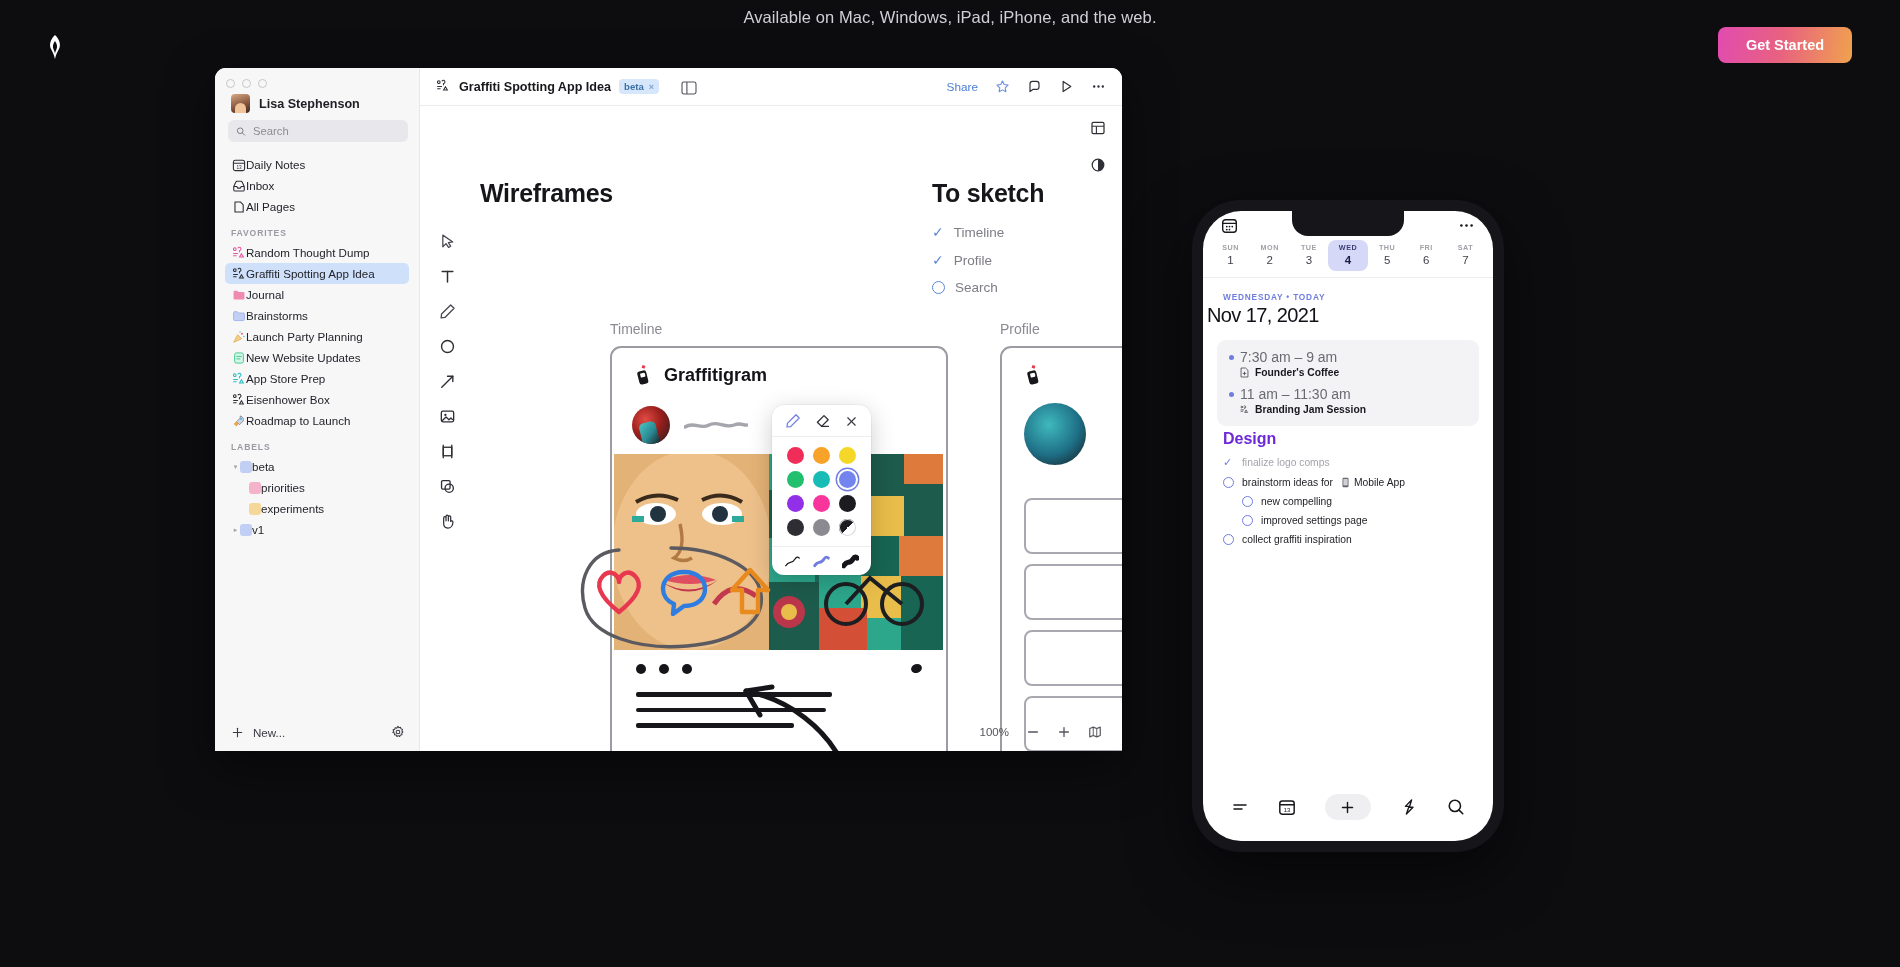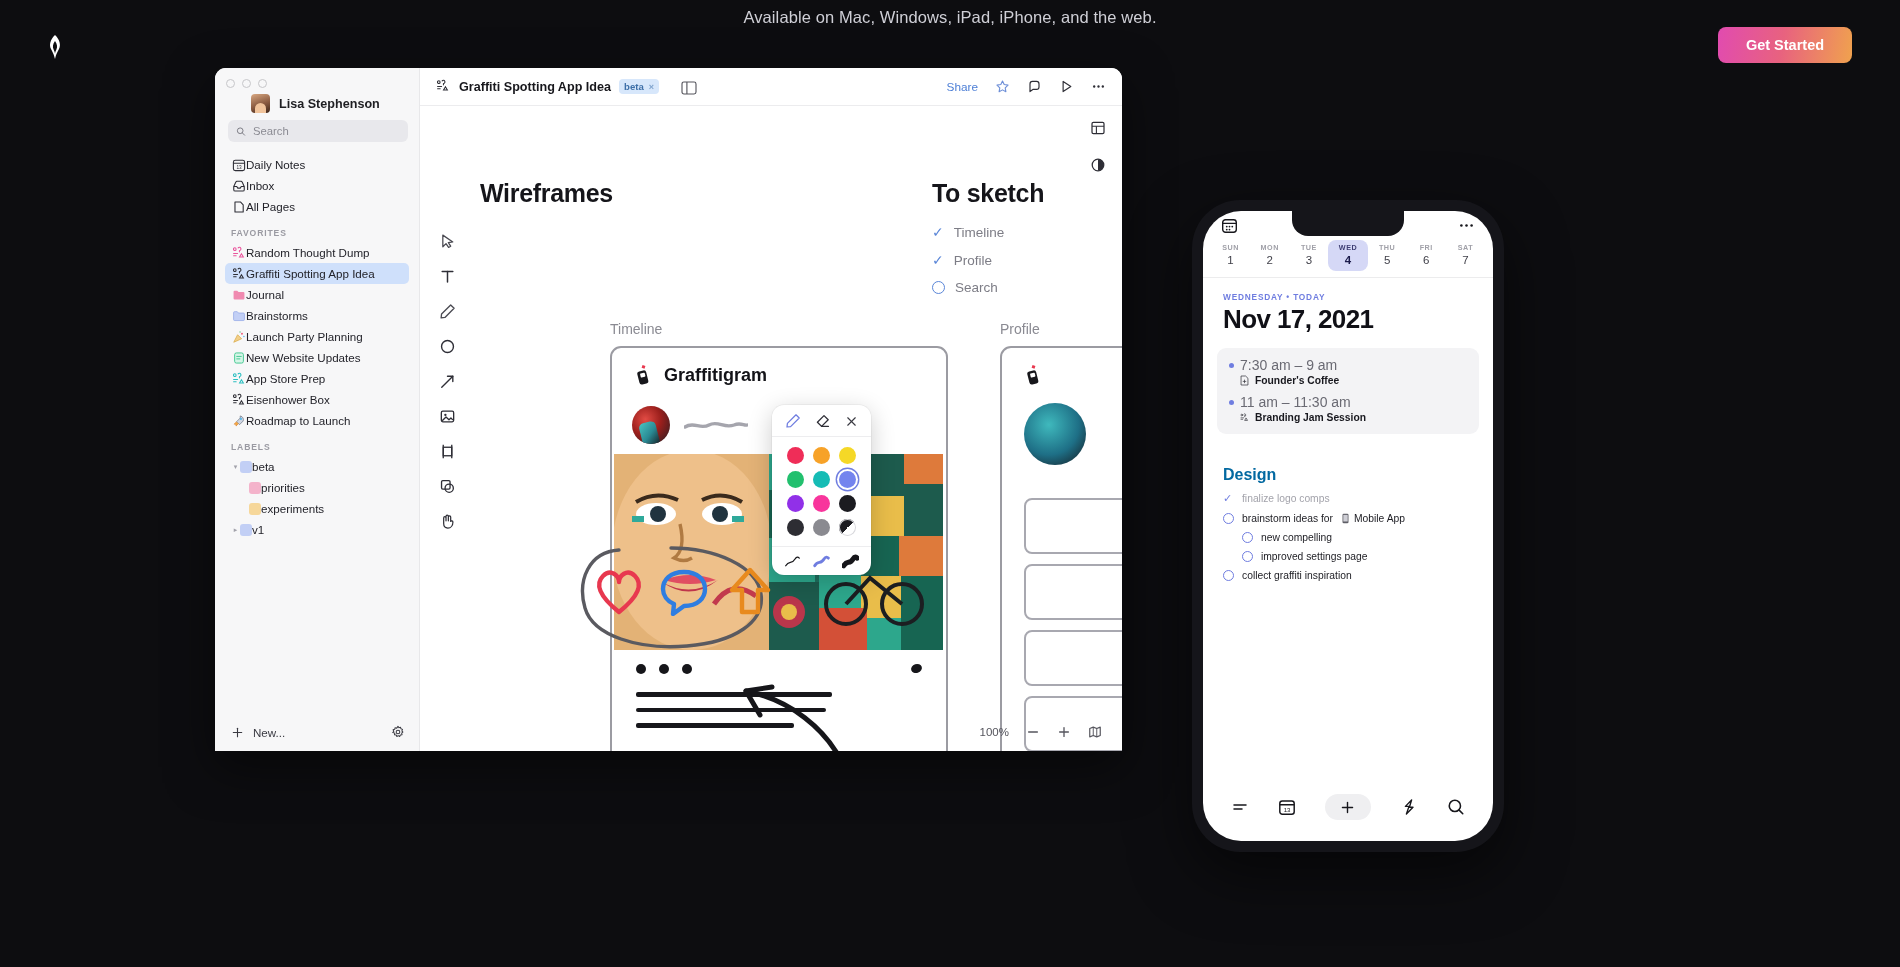--- a/index.html
+++ b/index.html
@@ -42,21 +42,21 @@
   
   .sidebar {
     width: 205px; height: 100%; background: #f7f7f8;
     border-right: 1px solid #e8e8ea;
     position: relative; flex: 0 0 205px;
   }
   .traffic { position: absolute; top: 11px; left: 11px; display: flex; gap: 7px; }
   .dot { width: 9px; height: 9px; border-radius: 50%; border: 1.2px solid #c6c6c9; }
   .user-row {
     position: absolute; top: 26px; left: 16px;
-    display: flex; align-items: center; gap: 9px; margin-left: 20px;
+    display: flex; align-items: center; gap: 9px;
   }
   .avatar {
     width: 19px; height: 19px; border-radius: 4px; overflow: hidden;
     background: linear-gradient(160deg,#d9a882 0%,#8a5a40 55%,#3b2418 100%);
     position: relative;
   }
   .avatar::after{
     content:''; position:absolute; left:4px; top:9px; width:11px; height:11px;
     border-radius:50% 50% 0 0; background:#f0c39b;
   }
@@ -232,34 +232,34 @@
   .wd.sel { background: #d5d8f6; }
   .wd-n { font-size: 7.2px; font-weight: 700; letter-spacing: .5px; color: #a0a0a8; }
   .wd.sel .wd-n { color: #3c3c72; }
   .wd-d { font-size: 11.5px; color: #41414a; margin-top: 2px; }
   .wd.sel .wd-d { color: #1b1b4a; font-weight: 700; }
   .week-div { height: 1px; background: #ececed; margin: 6px 0 0; }
 
   .day-kicker { padding: 14px 20px 0; font-size: 8.3px; font-weight: 700;
                 letter-spacing: .8px; color: #4a4a52; }
   .day-kicker span { color: #6f7de0; }
-  .day-date { padding: 2px 20px 0; font-size: 26px; font-weight: 700;
+  .day-date { padding: 2px 4px 0; font-size: 20px; font-weight: 400;
               color: #101016; letter-spacing: -.6px; }
 
   .events { margin: 13px 14px 0; background: #f3f3f5; border-radius: 9px;
             padding: 9px 12px 11px; }
   .ev { margin-bottom: 8px; }
   .ev:last-child { margin-bottom: 0; }
   .ev-time { font-size: 14px; color: #6a6a73; display: flex;
              align-items: center; gap: 6px; }
   .ev-bullet { width: 5px; height: 5px; border-radius: 50%; background: #6f7de0; }
   .ev-name { font-size: 10.3px; color: #18181e; display: flex;
              align-items: center; gap: 6px; margin: 2px 0 0 11px; font-weight: 600;}
 
-  .design-h { margin: 32px 0 0 20px; font-size: 16px; font-weight: 700; color: #0369a1; }
+  .design-h { margin: 4px 0 0 20px; font-size: 16px; font-weight: 700; color: #6d28d9; }
   .task { display: flex; align-items: center; gap: 8px; font-size: 10.3px;
           color: #1c1c22; margin: 8px 0 0 20px; }
   .task.done { color: #a3a3ab; }
   .task.sub { margin-left: 39px; }
   .t-chk { width: 11px; height: 11px; border: 1.5px solid #6f7de0;
            border-radius: 50%; flex: 0 0 11px; cursor: pointer; }
   .t-done { color: #6f7de0; font-size: 11px; flex: 0 0 11px; }
   .inline-chip { display: inline-flex; align-items: center; gap: 4px; }
   .mini-ico { width: 9px; height: 11px; }
 

